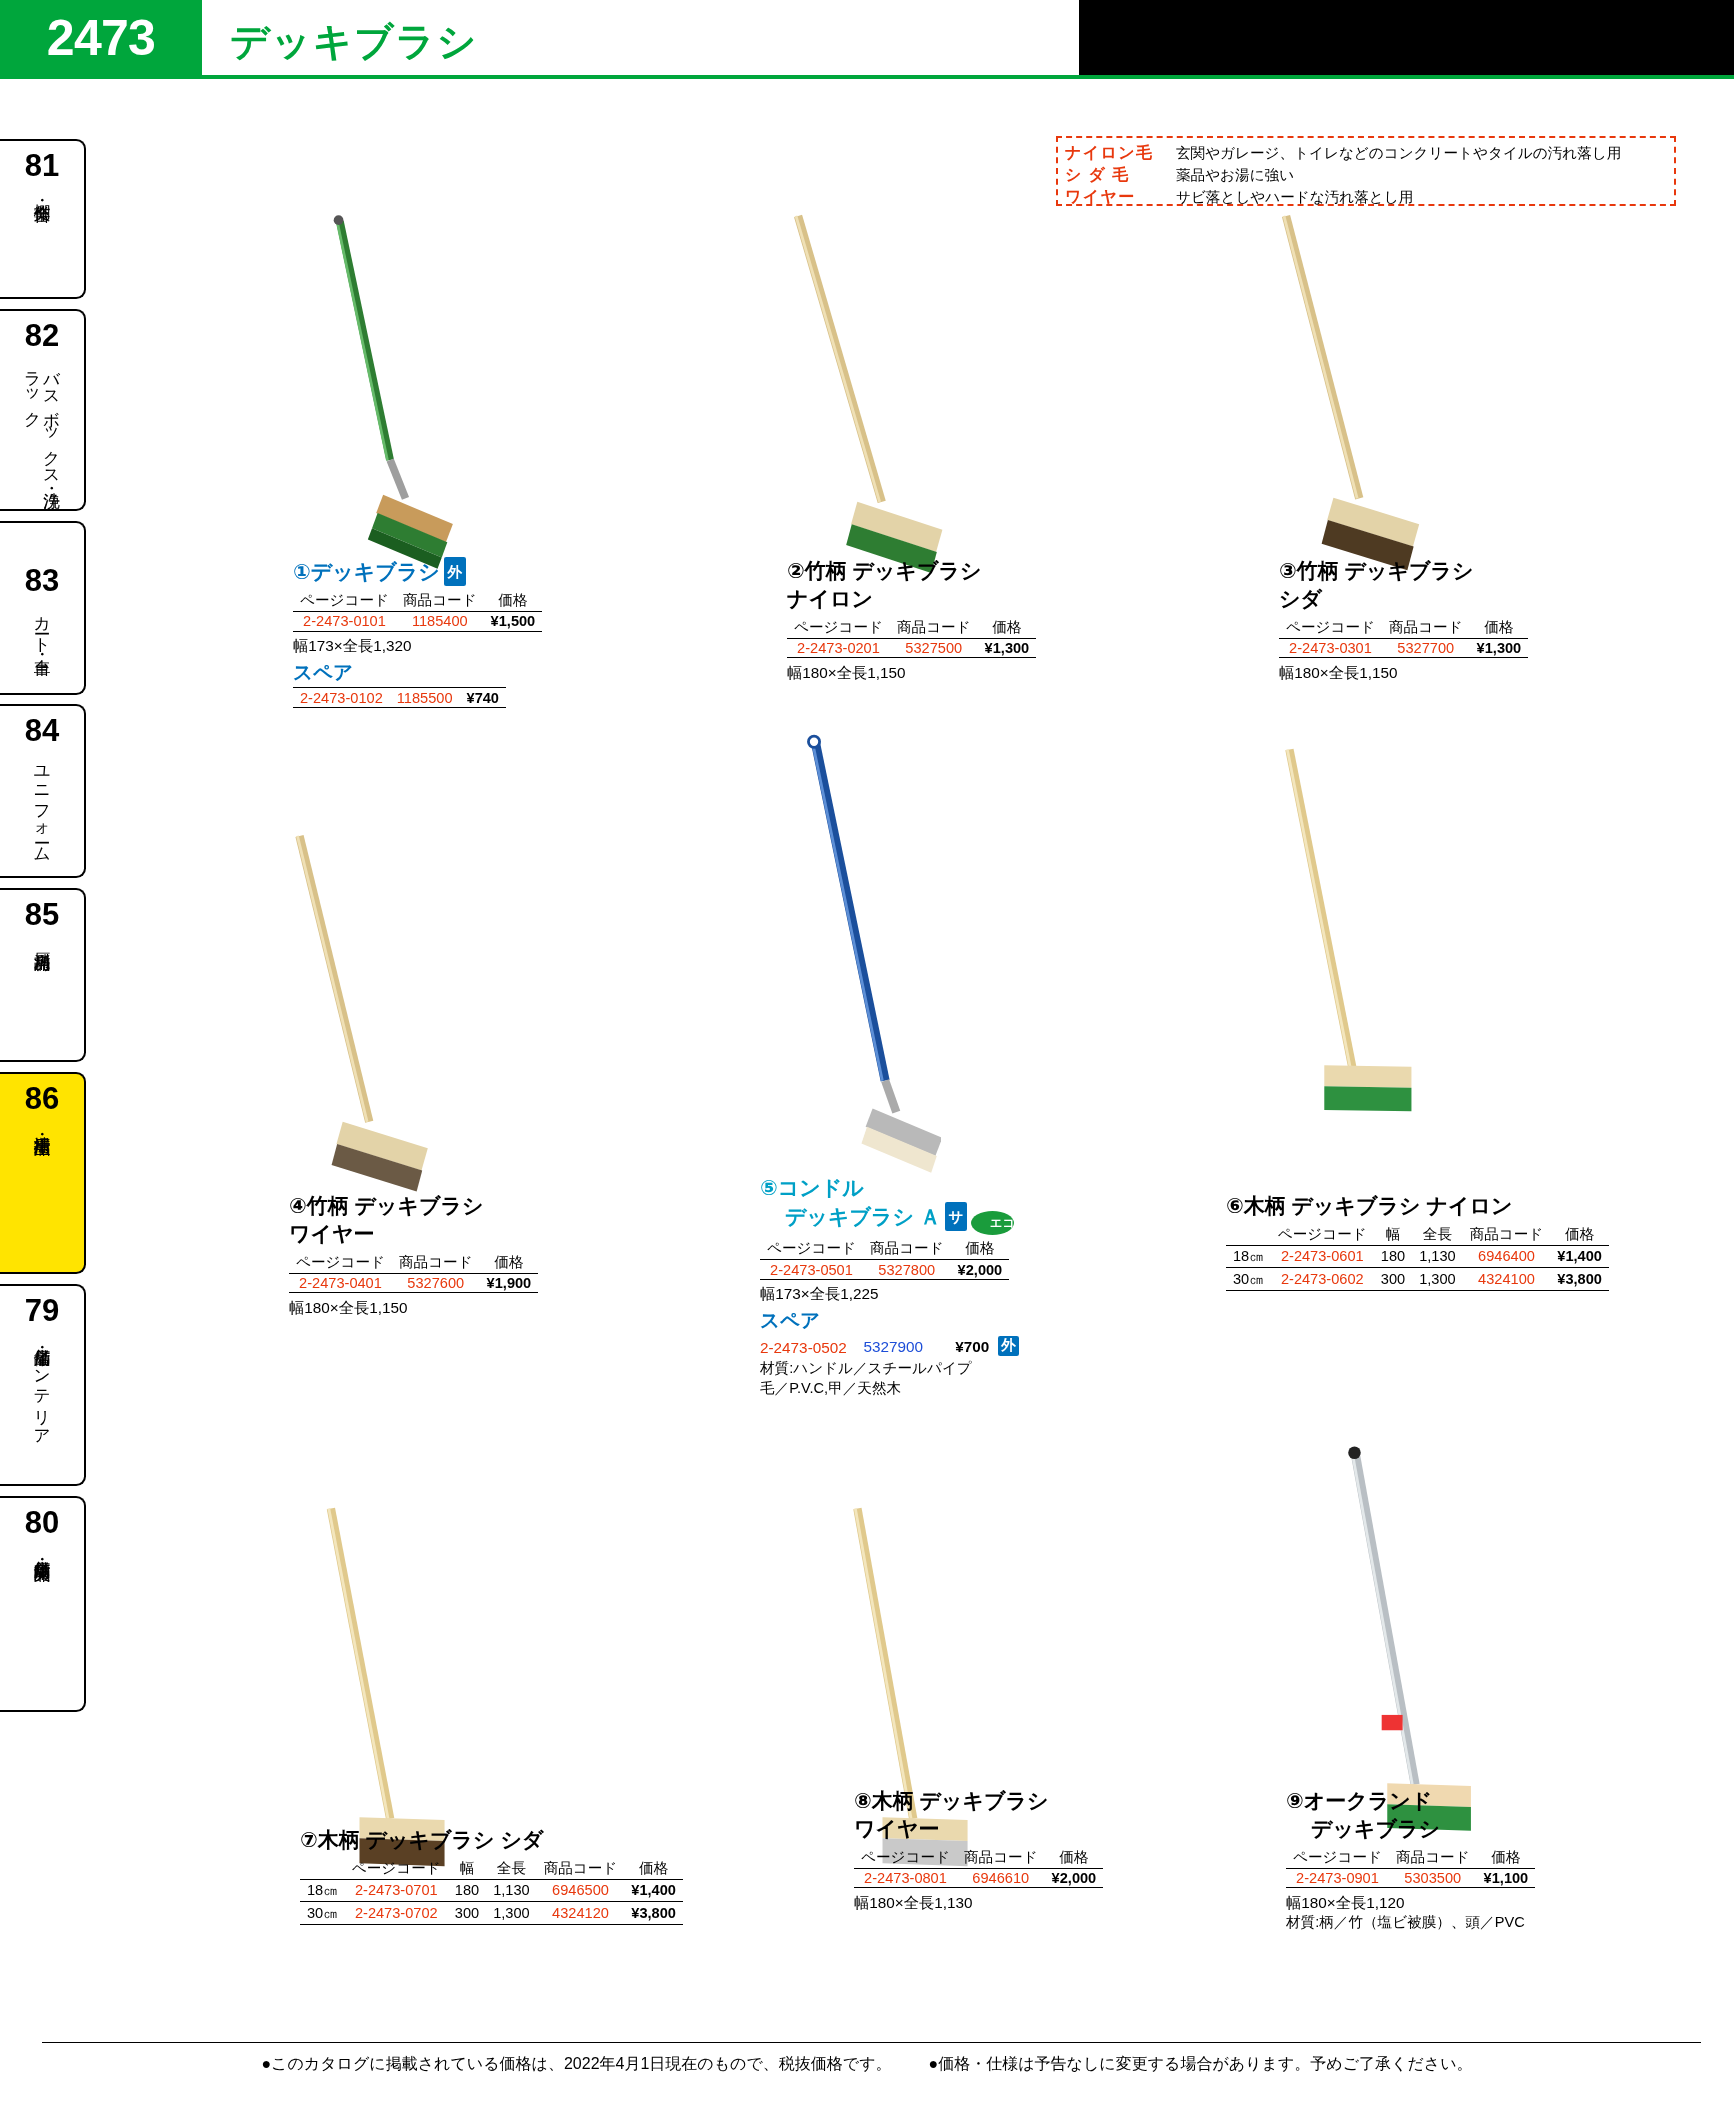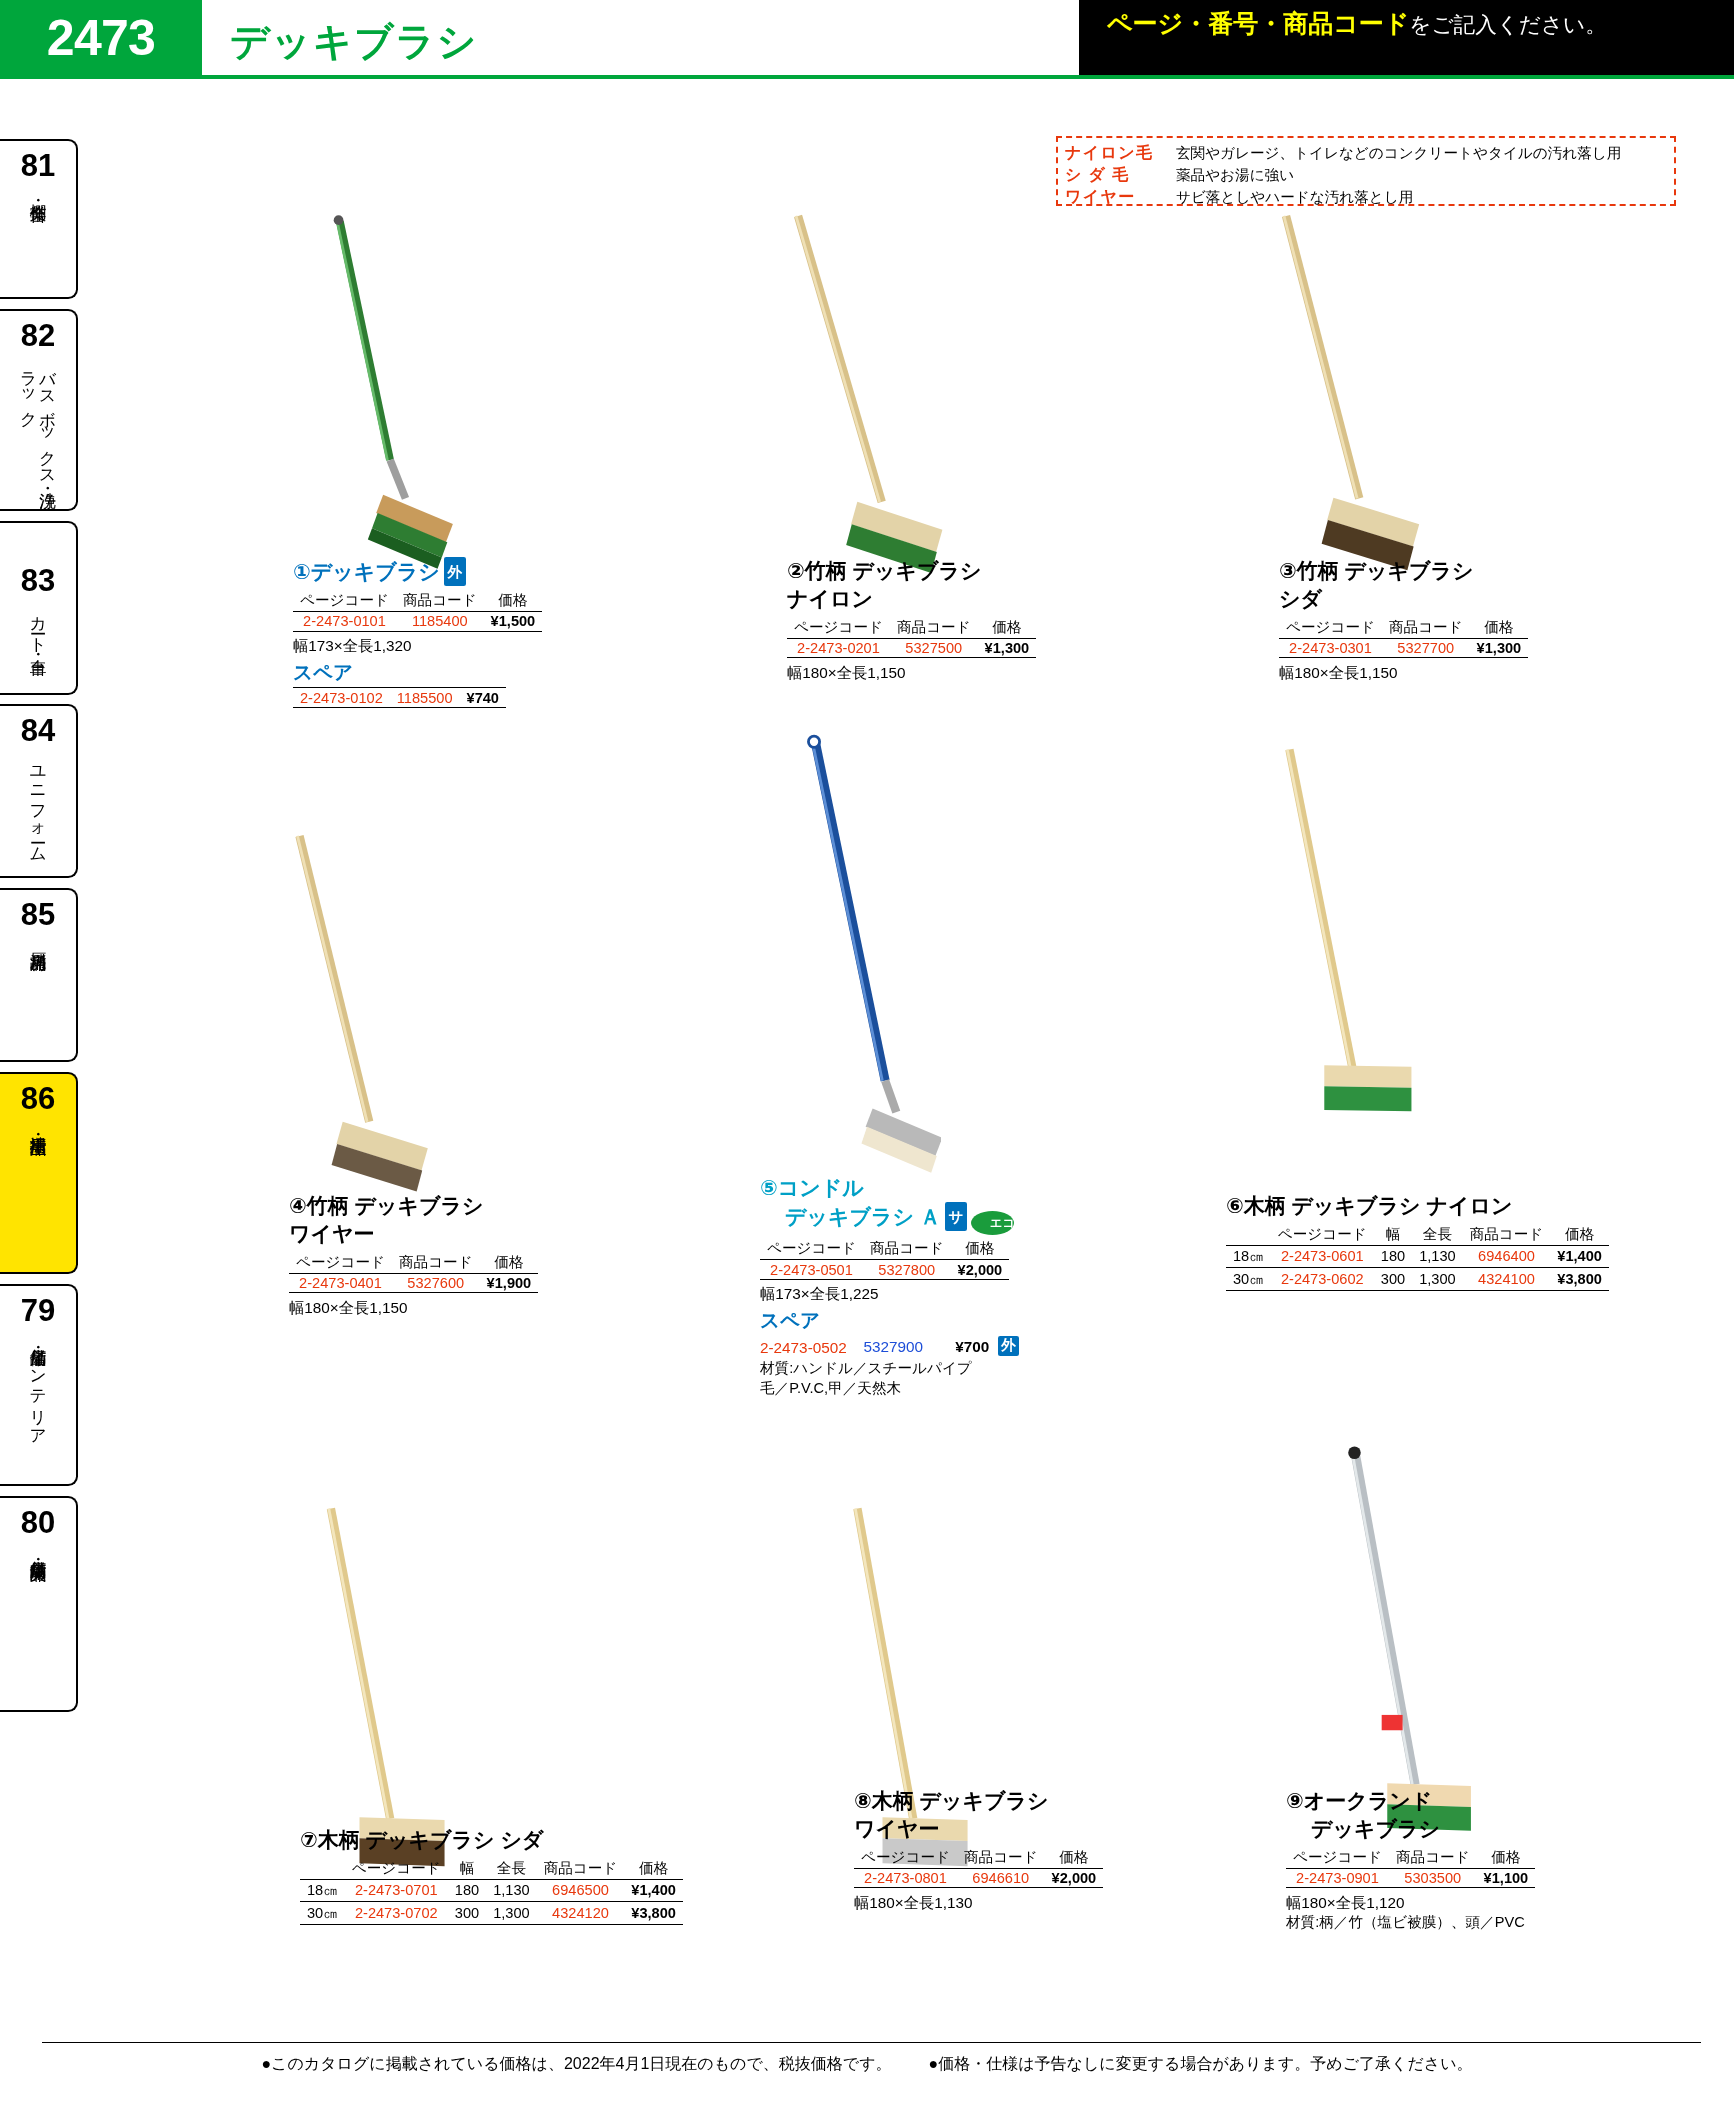--- a/index.html
+++ b/index.html
@@ -12,21 +12,21 @@
   .order-note .l2{font-size:21.6px;line-height:35px;}
   .order-note .em{color:#ff0;font-weight:bold;font-size:25px;}
   .hdr-rule{position:absolute;left:0;top:75px;width:1734px;height:3.5px;background:#00a63c;}
   
   .legend{position:absolute;left:1056px;top:136px;width:620px;height:70px;border:2.1px dashed #e8380d;box-sizing:border-box;padding:4.2px 7px;}
   .legend-row{display:flex;align-items:baseline;font-size:16px;line-height:21px;}
   .legend-k{color:#e8380d;font-weight:bold;width:111px;letter-spacing:1.4px;}
   .legend-v{color:#000;font-size:14.6px;}
   
   .tabs{position:absolute;left:0;top:139px;width:91px;}
-  .tab{width:78px;margin-bottom:9.8px;border:2.1px solid #000;border-left:none;border-radius:0 9.8px 9.8px 0;box-sizing:border-box;padding:7px 0 11px 0;display:flex;flex-direction:column;align-items:center;background:#fff;}
+  .tab{width:86px;margin-bottom:9.8px;border:2.1px solid #000;border-left:none;border-radius:0 9.8px 9.8px 0;box-sizing:border-box;padding:7px 0 11px 0;display:flex;flex-direction:column;align-items:center;background:#fff;}
   .tab .n{font-size:31px;font-weight:bold;line-height:35px;}
   .tab .t{font-size:16.7px;line-height:19px;writing-mode:vertical-rl;text-orientation:upright;margin-top:7px;letter-spacing:0.7px;}
   .tab.active{background:#ffe400;}
   
   .prod{position:absolute;}
   .pname{font-size:21px;font-weight:bold;line-height:28px;white-space:nowrap;}
   .pname.blue{color:#0071bc;}
   .pname.cyan{color:#00a0c6;}
   .num{font-weight:bold;}
   .spec{font-size:15.3px;line-height:21px;margin-top:3.5px;}
@@ -48,21 +48,20 @@
   .footer{position:absolute;left:0;top:2054px;width:1734px;text-align:center;font-size:16px;}
   
   .art{position:absolute;}
 </style>
 </head>
 <body>
 
 <div class="page-num">2473</div>
 <div class="page-title">デッキブラシ</div>
 <div class="order-note">
-  <div class="l2"><span class="em">ページ・番号・商品コード</span><span>をご記入ください。</span></div>
 </div>
 <div class="hdr-rule"></div>
 
 <div class="legend">
   <div class="legend-row">
       <span class="legend-k">ナイロン毛</span>
       <span class="legend-v">玄関やガレージ、トイレなどのコンクリートやタイルの汚れ落し用</span>
     </div>
   <div class="legend-row">
       <span class="legend-k">シ ダ 毛</span>

